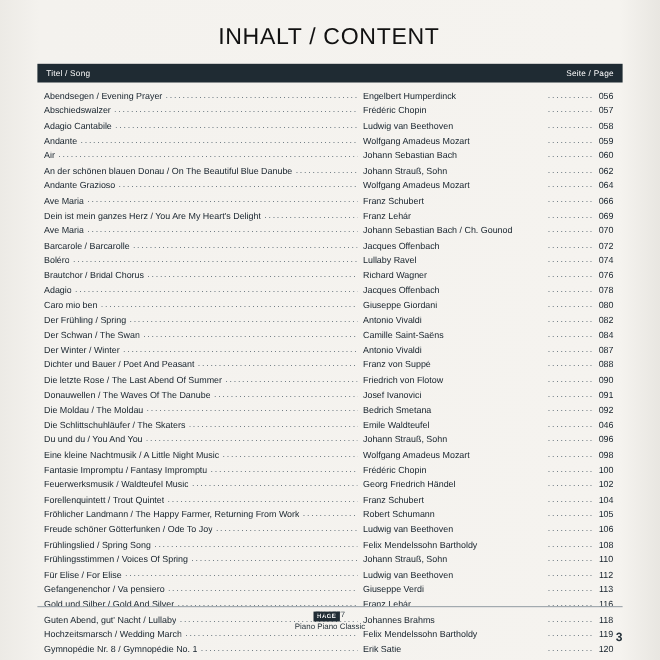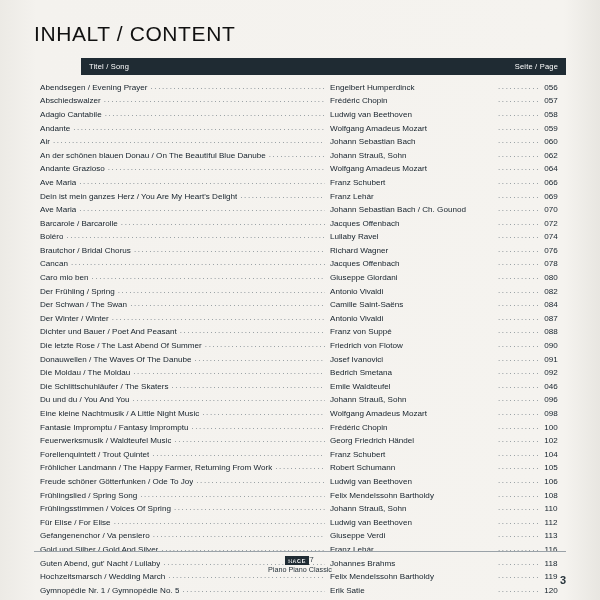--- a/index.html
+++ b/index.html
@@ -16,38 +16,37 @@
   }
   .page {
     position: relative;
     width: 600px;
     height: 600px;
     box-sizing: border-box;
     padding: 22px 34px 10px 34px;
     background: linear-gradient(90deg, #eceae5 0%, #f4f2ee 6%, #f5f3ef 94%, #e8e6e1 100%);
   }
   .page-title {
-    text-align: left;
+    text-align: center;
     font-size: 21px;
     letter-spacing: 0.6px;
     font-weight: 400;
     color: #111;
     margin: 0 2px 12px 0;
     font-family: "Liberation Sans", sans-serif;
   }
   .head-row {
     display: flex;
     justify-content: space-between;
     align-items: center;
     background: #1f2b33;
     color: #ffffff;
     font-size: 7.5px;
     padding: 4px 8px 4px 8px;
     margin-bottom: 6px;
-    margin-left: 47px;
   }
   .head-row .h-left { letter-spacing: 0.2px; }
   .head-row .h-right { letter-spacing: 0.2px; }
 
   .toc {
     list-style: none;
     margin: 0;
     padding: 0 4px 0 6px;
   }
   .toc li {
@@ -230,21 +229,21 @@
       <span class="t-page">074</span>
     </li>
     <li>
       <span class="t-title">Brautchor / Bridal Chorus</span>
       <span class="dots">........................................................................................................</span>
       <span class="t-comp">Richard Wagner</span>
       <span class="dots2">....................</span>
       <span class="t-page">076</span>
     </li>
     <li>
-      <span class="t-title">Cancan</span>
+      <span class="t-title">Adagio</span>
       <span class="dots">........................................................................................................</span>
       <span class="t-comp">Jacques Offenbach</span>
       <span class="dots2">....................</span>
       <span class="t-page">078</span>
     </li>
     <li>
       <span class="t-title">Caro mio ben</span>
       <span class="dots">........................................................................................................</span>
       <span class="t-comp">Giuseppe Giordani</span>
       <span class="dots2">....................</span>
@@ -398,21 +397,21 @@
       <span class="t-page">118</span>
     </li>
     <li>
       <span class="t-title">Hochzeitsmarsch / Wedding March</span>
       <span class="dots">........................................................................................................</span>
       <span class="t-comp">Felix Mendelssohn Bartholdy</span>
       <span class="dots2">....................</span>
       <span class="t-page">119</span>
     </li>
     <li>
-      <span class="t-title">Gymnopédie Nr. 1 / Gymnopédie No. 5</span>
+      <span class="t-title">Gymnopédie Nr. 8 / Gymnopédie No. 1</span>
       <span class="dots">........................................................................................................</span>
       <span class="t-comp">Erik Satie</span>
       <span class="dots2">....................</span>
       <span class="t-page">120</span>
     </li>
     <li>
 
       <span class="dots">........................................................................................................</span>
 
       <span class="dots2">....................</span>

